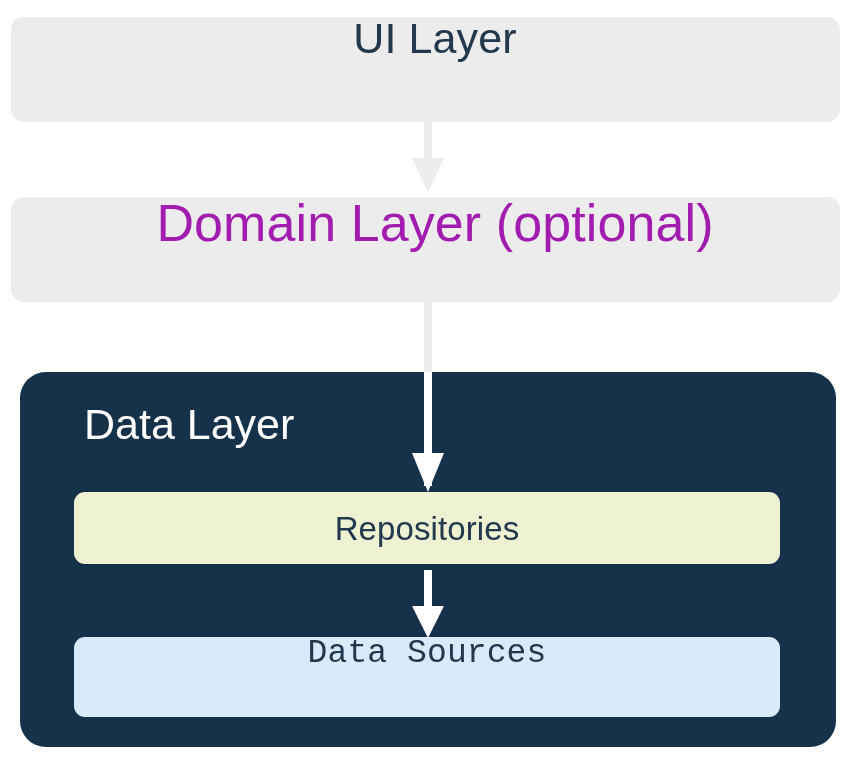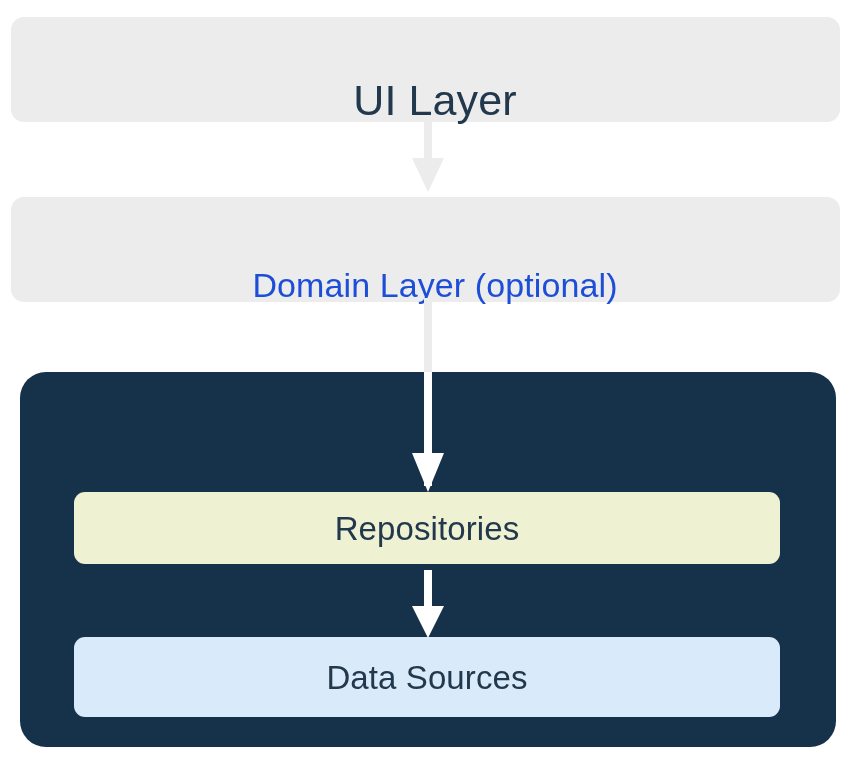--- a/index.html
+++ b/index.html
@@ -15,21 +15,21 @@
     width: 856px;
     height: 764px;
     background: #ffffff;
     overflow: hidden;
   }
 
   
   .layer-box {
     position: absolute;
     display: flex;
-    align-items: flex-end;
+    align-items: flex-start;
     justify-content: center;
     box-sizing: border-box;
     padding-left: 19px;
   }
   .layer-label {
     font-weight: 400;
     letter-spacing: 0.1px;
     white-space: nowrap;
     line-height: 1;
   }
@@ -53,22 +53,22 @@
   #domain-layer-box {
     left: 11px;
     top: 197px;
     width: 829px;
     height: 105px;
     background: #ececec;
     border-radius: 13px;
     z-index: 3;
   }
   #domain-layer-box .layer-label {
-    color: #1d4ed8;
-    font-size: 34px;
+    color: #a21caf;
+    font-size: 52px;
   }
 
   
   #data-layer-box {
     position: absolute;
     left: 20px;
     top: 372px;
     width: 816px;
     height: 375px;
     background: #16314a;
@@ -106,23 +106,23 @@
   }
   #data-sources-box {
     position: absolute;
     left: 54px;
     top: 265px;
     width: 706px;
     height: 80px;
     background: #d9eafb;
     border-radius: 11px;
     display: flex;
-    align-items: center;
     justify-content: center;
     z-index: 5;
+    font-family: Liberation Mono, monospace;
   }
   #data-sources-box .layer-label {
     color: #22384d;
     font-size: 33px;
   }
 
   
   .arrow {
     position: absolute;
   }
@@ -225,20 +225,21 @@
   <div class="layer-box" id="ui-layer-box">
     <span class="layer-label">UI Layer</span>
   </div>
 
   <div class="layer-box" id="domain-layer-box">
     <span class="layer-label">Domain Layer (optional)</span>
   </div>
 
   <div id="data-layer-box">
 
+    <span id="data-layer-title">Data Layer</span>
 
     <div id="repositories-box">
       <span class="layer-label">Repositories</span>
     </div>
 
     <div id="data-sources-box">
       <span class="layer-label">Data Sources</span>
     </div>
 
   </div>

